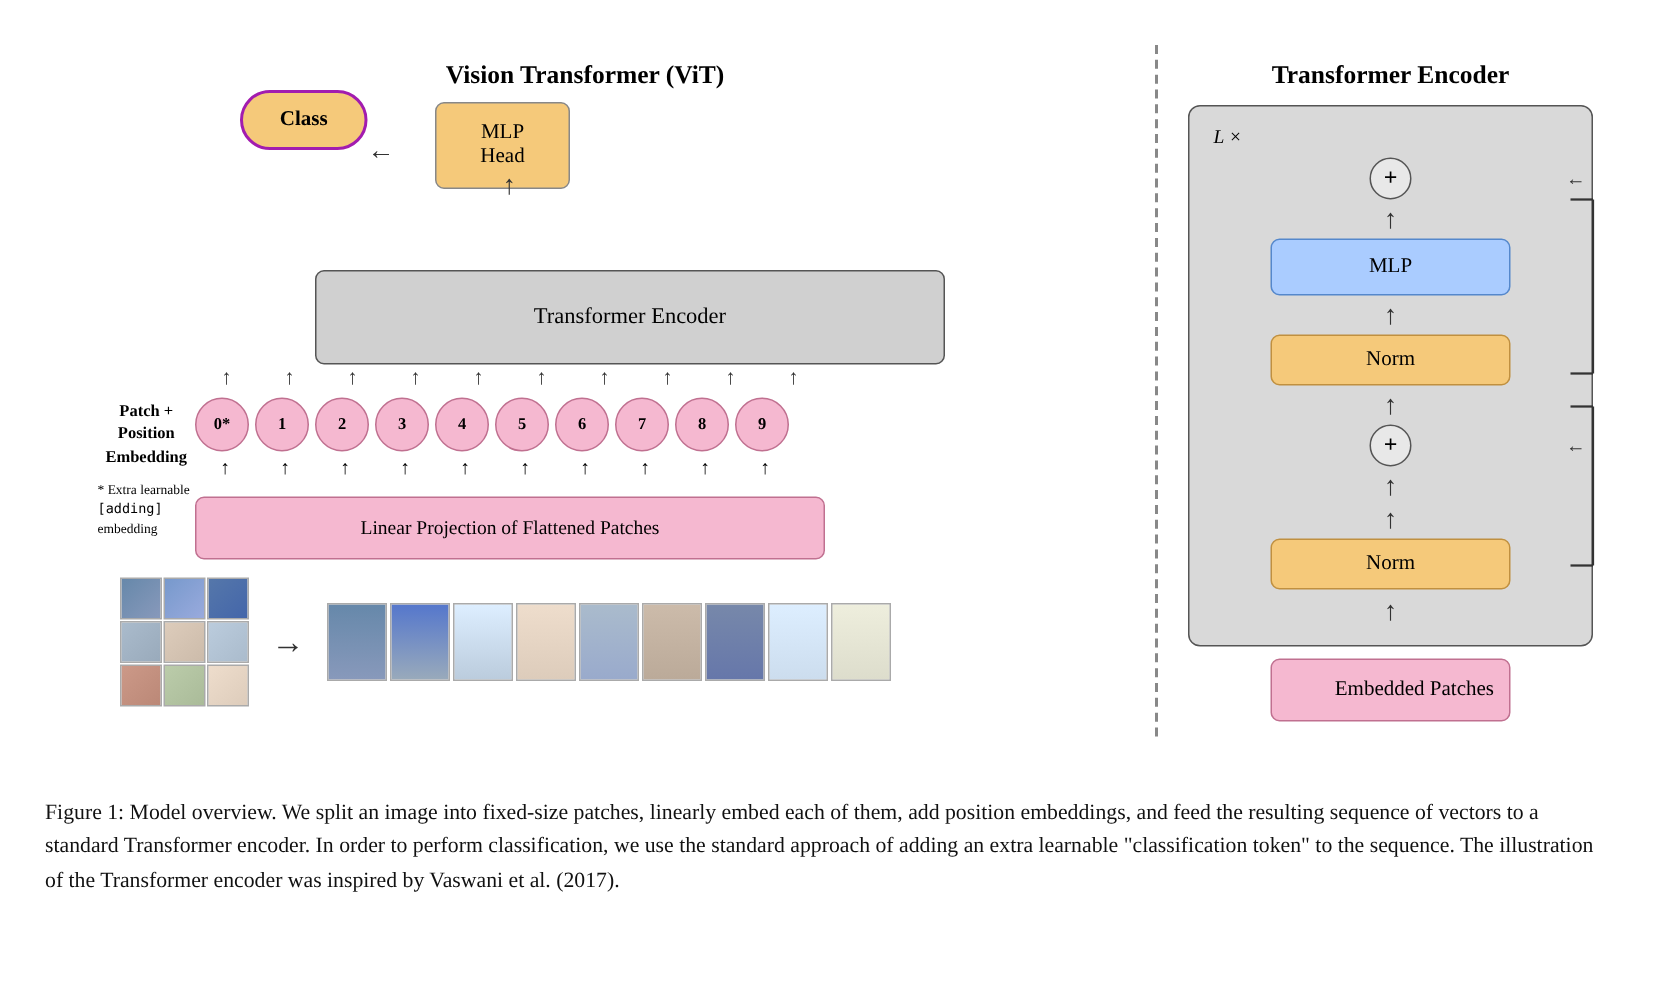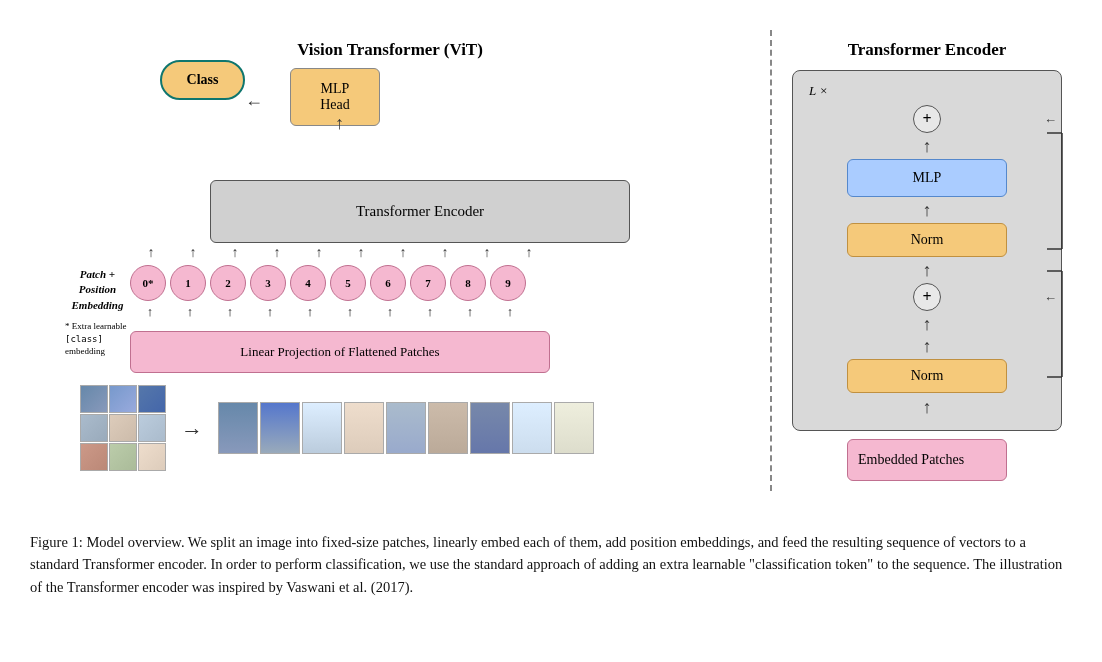--- a/index.html
+++ b/index.html
@@ -63,21 +63,21 @@
       font-weight: normal;
       width: 90px;
       position: absolute;
       top: 38px;
       left: 260px;
     }
 
     
     .class-output-box {
       background: #f5c97a;
-      border: 2px solid #0f766e;
+      border: 2px solid #a21caf;
       border-radius: 50px 50px 50px 50px;
       text-align: center;
       padding: 10px 18px;
       font-size: 13px;
       width: 85px;
       position: absolute;
       top: 30px;
       left: 130px;
     }
     .class-output-box .class-label {
@@ -250,21 +250,21 @@
       padding: 18px 10px;
       font-size: 14px;
       width: 160px;
       line-height: 1.4;
     }
 
     .embedded-patches-box {
       background: #f5b8d0;
       border: 1.5px solid #c07090;
       border-radius: 6px;
-      text-align: left;
+      text-align: right;
       padding: 12px 10px;
       font-size: 14px;
       width: 160px;
       margin-top: 8px;
       margin-left: auto;
       margin-right: auto;
     }
 
     
     .arrow-up {
@@ -335,21 +335,21 @@
           <span class="small-up-arrow">↑</span>
           <span class="small-up-arrow">↑</span>
           <span class="small-up-arrow">↑</span>
           <span class="small-up-arrow">↑</span>
           <span class="small-up-arrow">↑</span>
           <span class="small-up-arrow">↑</span>
         </div>
       </div>
 
       <div style="position: relative; margin-top: 4px;">
-        <div style="position:absolute; left:15px; top:2px; font-size:11px; font-weight:bold; text-align:center; line-height:1.4; width:65px;font-style:italic;">
+        <div style="position:absolute; left:15px; top:2px; font-size:11px; font-weight:bold; text-align:center; line-height:1.4; width:65px;">
           Patch + Position<br>Embedding
         </div>
         <div style="margin-left:80px; display:flex; flex-direction:column; gap:3px;">
           <div class="patch-tokens-row">
             <div class="token-circle">0*</div>
             <div class="token-circle">1</div>
             <div class="token-circle">2</div>
             <div class="token-circle">3</div>
             <div class="token-circle">4</div>
             <div class="token-circle">5</div>
@@ -369,21 +369,21 @@
             <span style="width:36px; text-align:center; font-size:13px;">↑</span>
             <span style="width:36px; text-align:center; font-size:13px;">↑</span>
             <span style="width:36px; text-align:center; font-size:13px;">↑</span>
             <span style="width:36px; text-align:center; font-size:13px;">↑</span>
           </div>
 
           <div class="linear-proj-box" style="margin-left:0; width:420px;">Linear Projection of Flattened Patches</div>
         </div>
 
         <div style="position:absolute; left:15px; top:55px; font-size:9px; line-height:1.4; width:75px;">
-          * Extra learnable<br><span style="font-family: monospace;">[class]</span> embedding
+          * Extra learnable<br><span style="font-family: monospace;">[adding]</span> embedding
         </div>
       </div>
 
       <div class="image-patches-area">
 
         <div class="original-image-grid">
           <div class="patch-thumb p1"></div>
           <div class="patch-thumb p2"></div>
           <div class="patch-thumb p3"></div>
           <div class="patch-thumb p4"></div>

